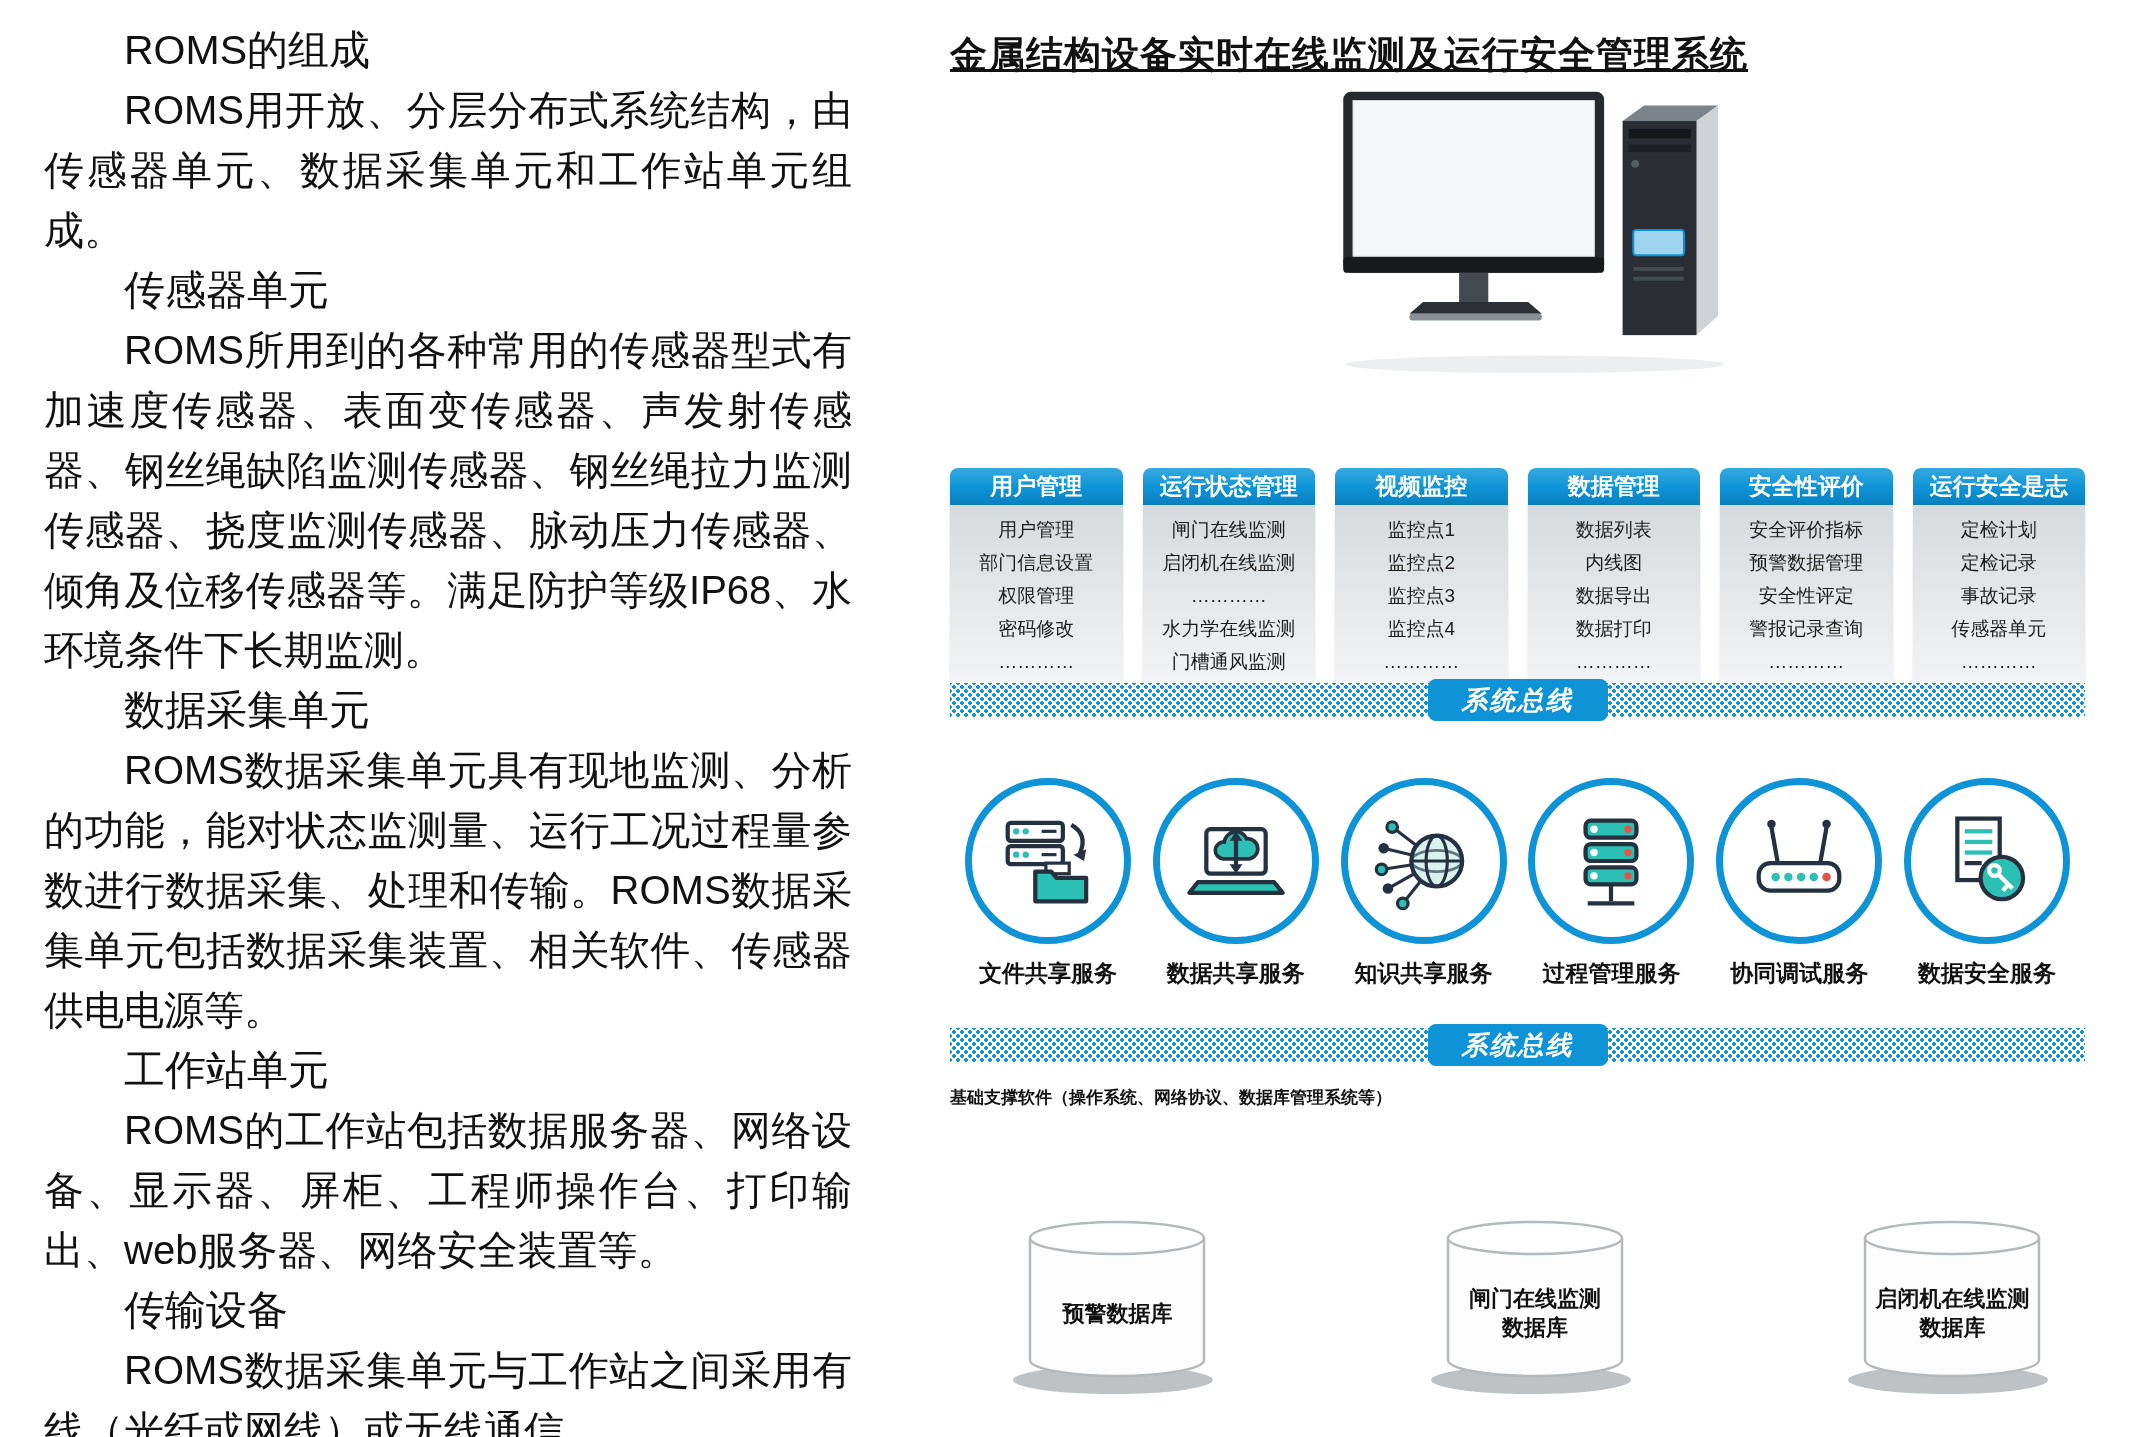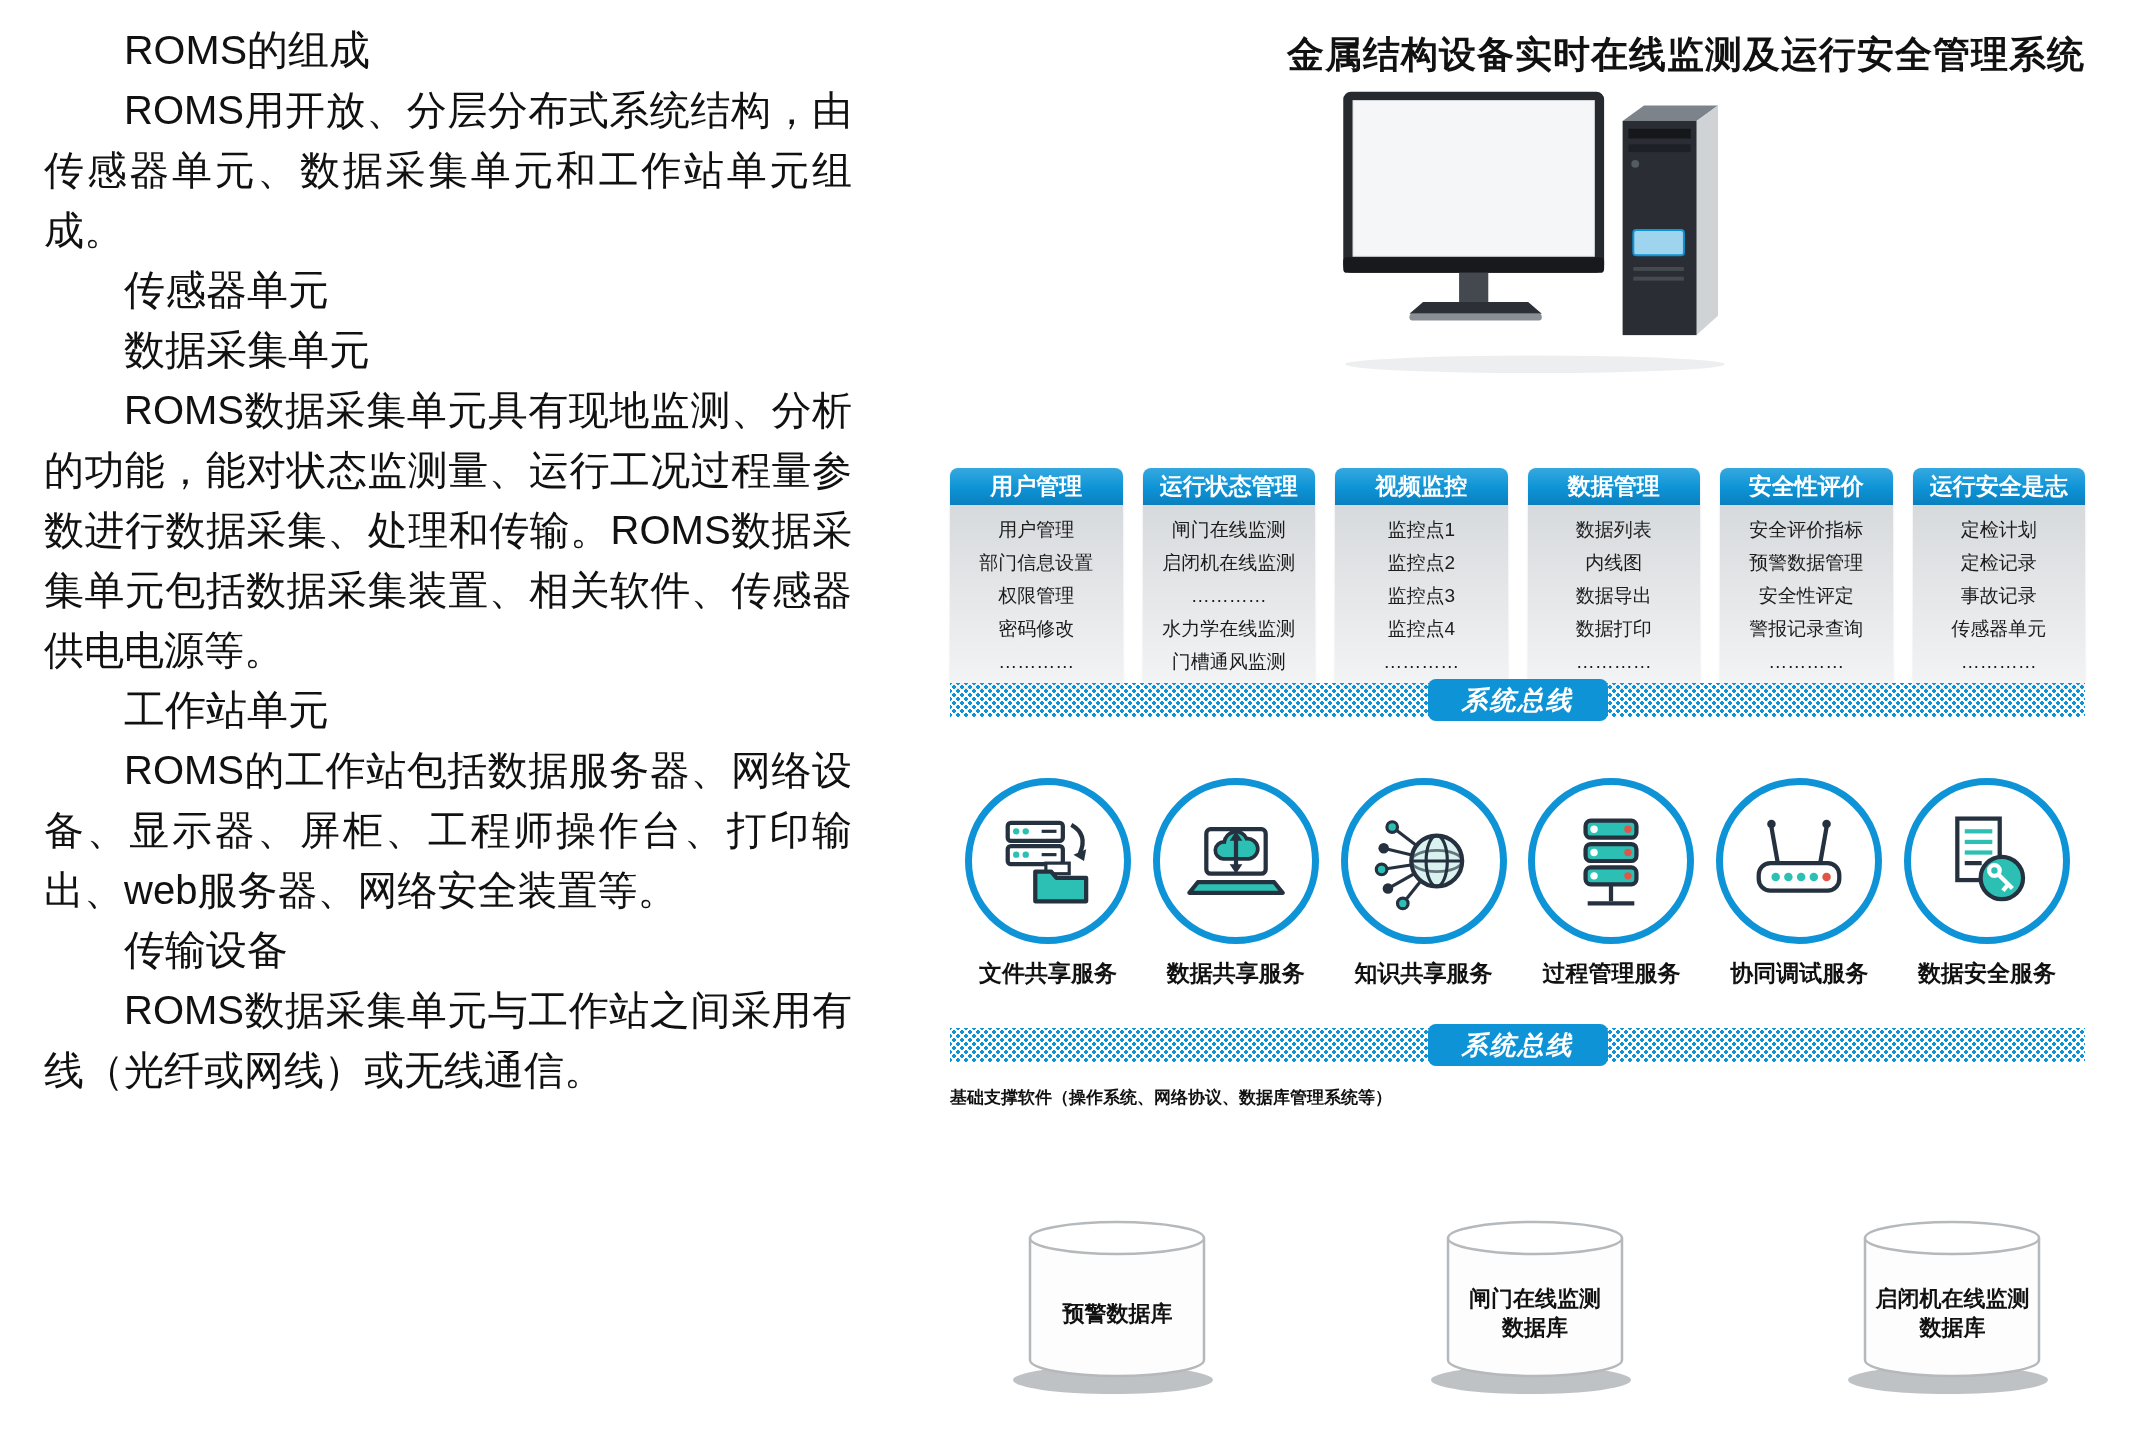--- a/index.html
+++ b/index.html
@@ -18,21 +18,21 @@
     position:absolute; left:44px; top:20px; width:808px;
     font-size:40px; line-height:60px; text-align:justify;
   }
   .sec-h { font-size:41px; font-weight:normal; padding-left:80px; line-height:60px; }
   .sec-p { text-indent:80px; }
 
   
   .diagram { position:absolute; left:950px; top:0; width:1135px; height:1437px; }
   .diagram-title {
     position:absolute; top:30px; left:0; width:100%;
-    text-align:right; font-size:37px; font-weight:bold; letter-spacing:1px;
+    text-align:left; font-size:37px; font-weight:bold; letter-spacing:1px;text-decoration:underline;
   }
   .computer { position:absolute; left:370px; top:84px; width:430px; height:292px; }
   .computer svg { width:100%; height:100%; }
 
   
   .modules-row { position:absolute; top:420px; left:0; width:100%; display:flex; gap:20px;margin-top:48px; }
   .card { flex:1 1 0; border-radius:8px; overflow:hidden; box-shadow:0 1px 2px rgba(0,0,0,.15); }
   .card-header {
     background:linear-gradient(180deg,#35a9e0 0%, var(--accent,#0d93d6) 55%, #0b7fbe 100%);
     color:#fff; font-weight:bold; font-size:23px; text-align:center;
@@ -91,20 +91,21 @@
 </head>
 <body>
 
 <div class="page">
 
   <div class="left-col">
     <div class="sec-h">ROMS的组成</div>
     <p class="sec-p">ROMS用开放、分层分布式系统结构，由传感器单元、数据采集单元和工作站单元组成。</p>
 
     <div class="sec-h">传感器单元</div>
+    <p class="sec-p">ROMS所用到的各种常用的传感器型式有加速度传感器、表面变传感器、声发射传感器、钢丝绳缺陷监测传感器、钢丝绳拉力监测传感器、挠度监测传感器、脉动压力传感器、倾角及位移传感器等。满足防护等级IP68、水环境条件下长期监测。</p>
 
     <div class="sec-h">数据采集单元</div>
     <p class="sec-p">ROMS数据采集单元具有现地监测、分析的功能，能对状态监测量、运行工况过程量参数进行数据采集、处理和传输。ROMS数据采集单元包括数据采集装置、相关软件、传感器供电电源等。</p>
 
     <div class="sec-h">工作站单元</div>
     <p class="sec-p">ROMS的工作站包括数据服务器、网络设备、显示器、屏柜、工程师操作台、打印输出、web服务器、网络安全装置等。</p>
 
     <div class="sec-h">传输设备</div>
     <p class="sec-p">ROMS数据采集单元与工作站之间采用有线（光纤或网线）或无线通信。</p>
   </div>

